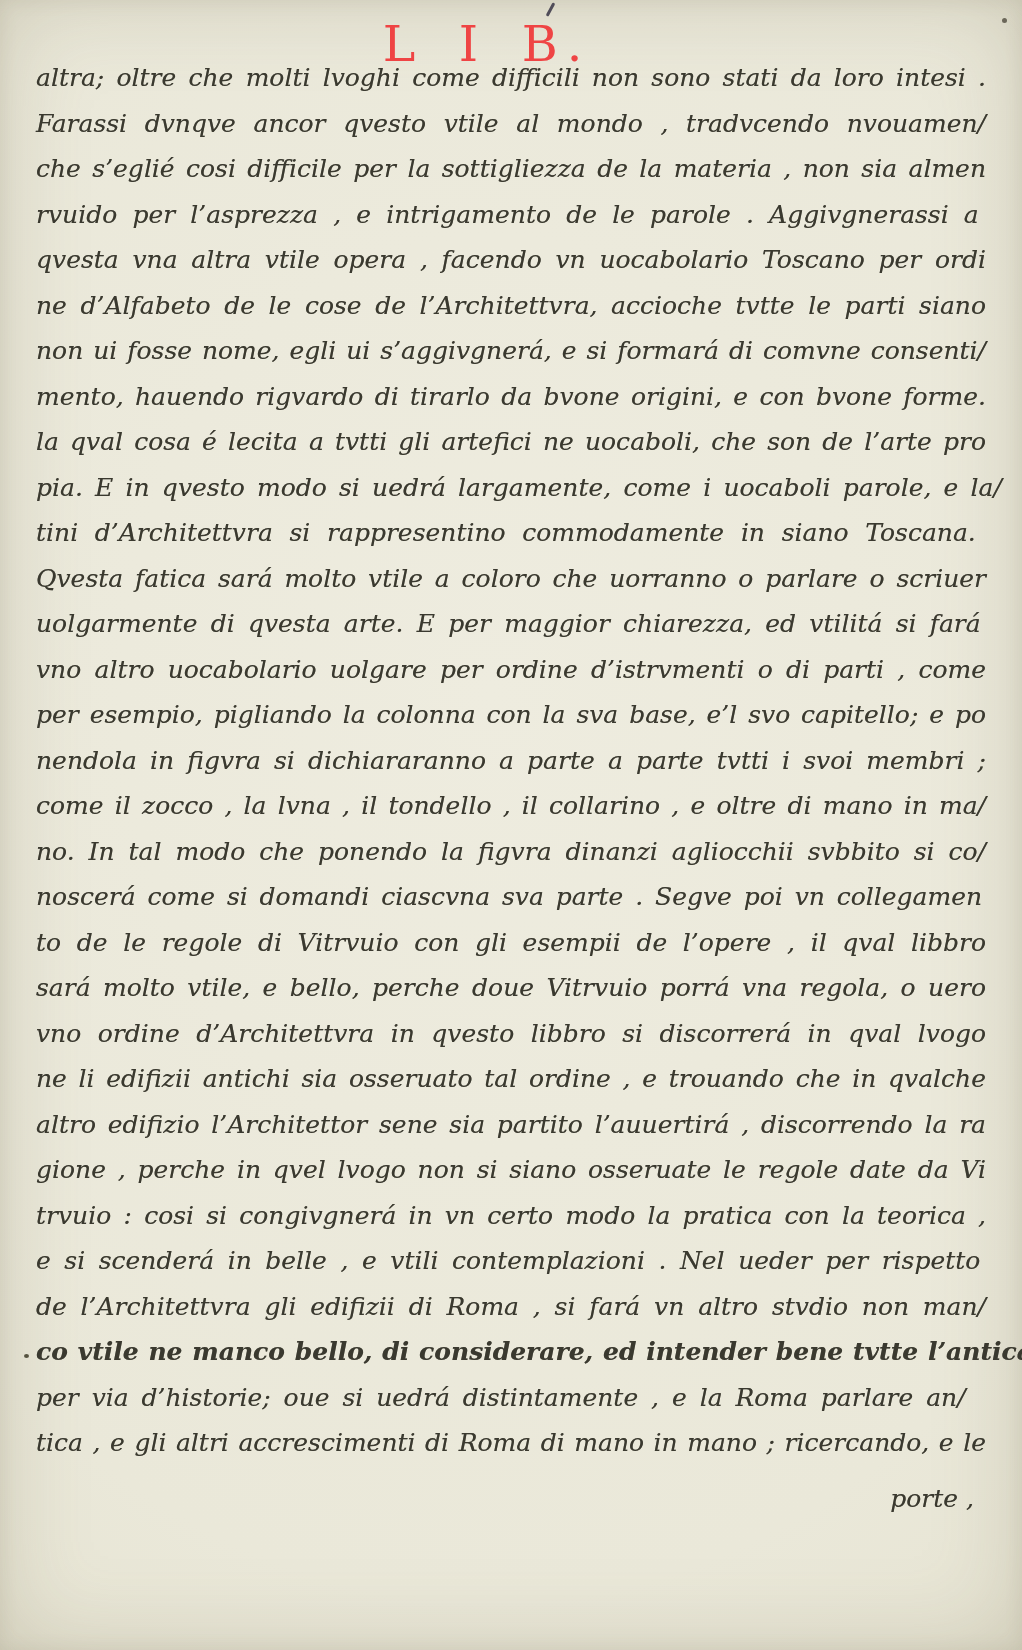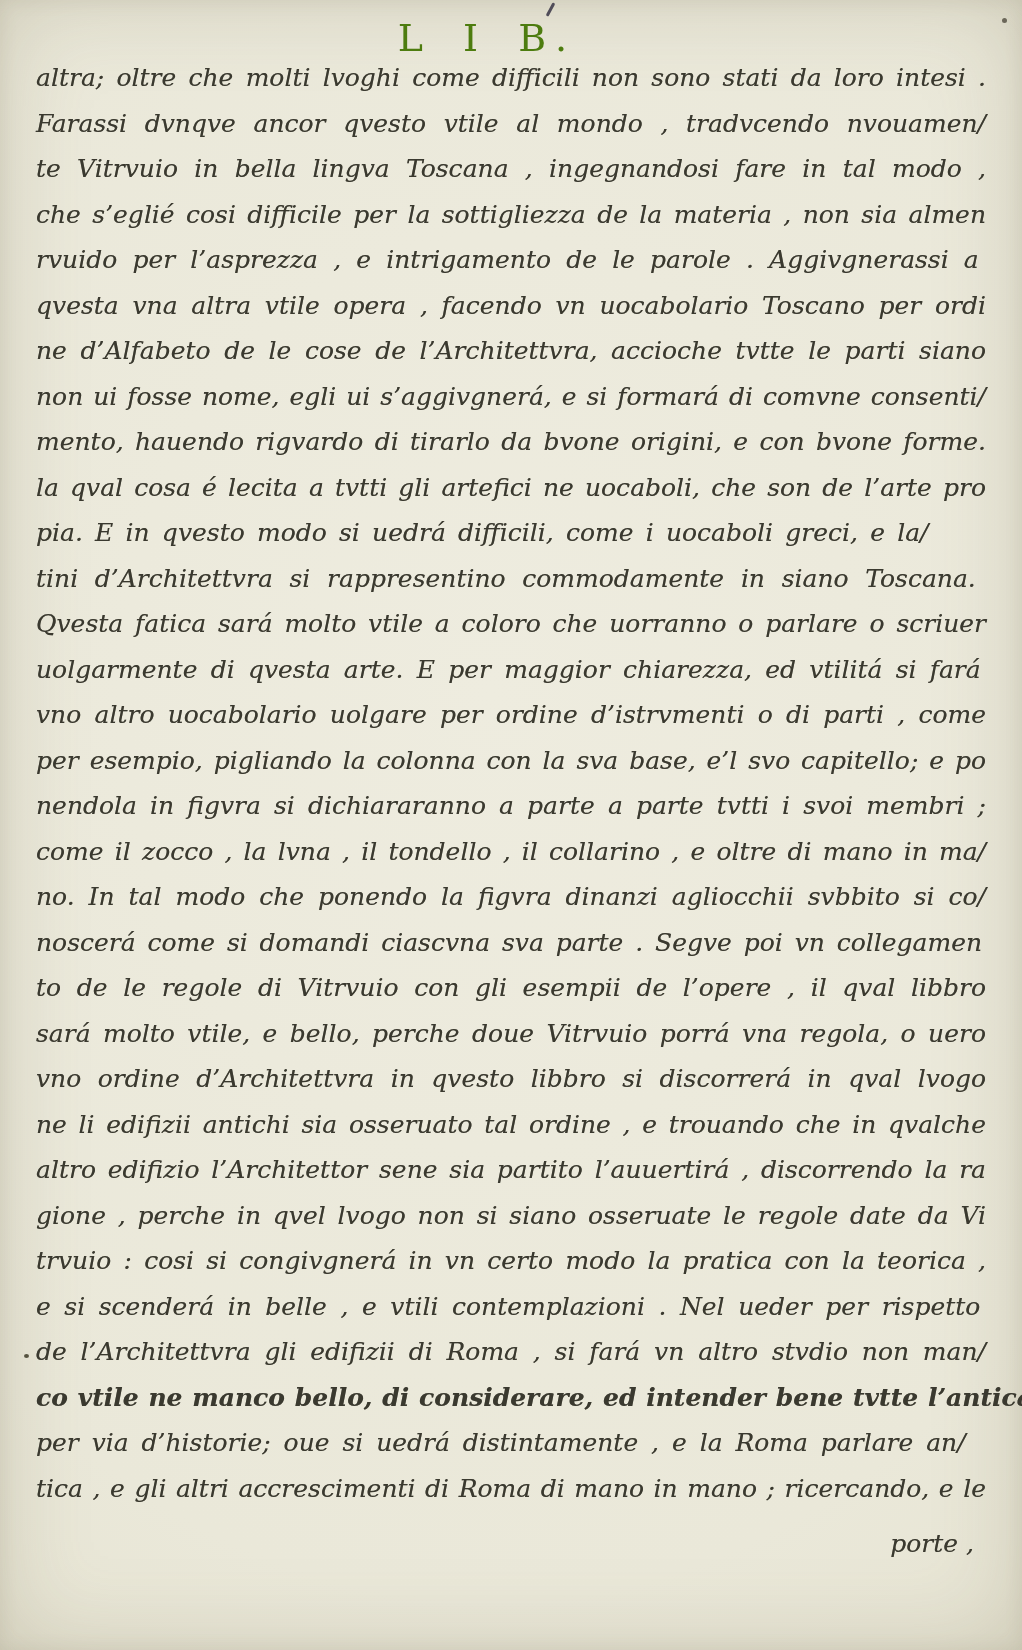--- a/index.html
+++ b/index.html
@@ -7,21 +7,21 @@
     width:1022px;height:1650px;position:relative;overflow:hidden;
     background:radial-gradient(ellipse 130% 100% at 48% 42%, #eeecdf 0%, #eae8d9 55%, #e3e0cd 88%, #dedac5 100%);
     font-family:"DejaVu Serif","Liberation Serif",serif;
   }
   .vignette{
     position:absolute;inset:0;pointer-events:none;
     box-shadow:inset 0 0 90px rgba(110,100,70,0.22), inset 0 0 18px rgba(110,100,70,0.12);
   }
   .running-title{
     position:absolute;top:16px;left:0;width:1022px;text-align:center;
-    font-size:38px;color:#4d7c0f;letter-spacing:9px;word-spacing:10px;
+    font-size:49px;color:#ef4444;letter-spacing:9px;word-spacing:10px;
   }
   .running-title .inner{display:inline-block;transform:translateX(-24px);}
   .text-block{
     position:absolute;top:55px;left:36px;width:950px;color:#3a392f;
   }
   .line{
     height:45.5px;line-height:45.5px;white-space:nowrap;
     font-style:italic;font-size:25px;
     text-shadow:0 0 0.5px rgba(56,54,44,0.55);
   }
@@ -41,29 +41,28 @@
 
 <div class="vignette"></div>
 
 <div class="running-title">
   <span class="inner">L I B.</span>
 </div>
 
 <div class="text-block">
   <div class="line"><span style="word-spacing: 4.27885px;">altra; oltre che molti lvoghi come difficili non sono stati da loro intesi .</span></div>
   <div class="line"><span style="word-spacing: 9.71007px;">Farassi dvnqve ancor qvesto vtile al mondo , tradvcendo nvouamen/</span></div>
-  <div class="line"><span style="word-spacing: 8.32812px;">te Vitrvuio in bella lingva Toscana , ingegnandosi fare in tal modo ,</span></div>
   <div class="line"><span style="word-spacing: 3.45913px;">che s’eglié cosi difficile per la sottigliezza de la materia , non sia almen</span></div>
   <div class="line"><span style="word-spacing: 7.23047px;">rvuido per l’asprezza , e intrigamento de le parole .  Aggivgnerassi a</span></div>
   <div class="line"><span style="word-spacing: 5.77841px;">qvesta vna altra vtile opera , facendo vn uocabolario Toscano per ordi</span></div>
   <div class="line"><span style="word-spacing: 5.65199px;">ne d’Alfabeto de le cose de l’Architettvra, accioche tvtte le parti siano</span></div>
   <div class="line"><span style="word-spacing: 2.00521px;">non ui fosse nome, egli ui s’aggivgnerá, e si formará di comvne consenti/</span></div>
   <div class="line"><span style="word-spacing: 3.38636px;">mento, hauendo rigvardo di tirarlo da bvone origini, e con bvone forme.</span></div>
   <div class="line"><span style="word-spacing: 3.18333px;">la qval cosa é lecita a tvtti gli artefici ne uocaboli, che son de l’arte pro</span></div>
-  <div class="line"><span style="word-spacing: 4.27885px;">pia. E in qvesto modo si uedrá difficili, come i uocaboli greci, e la/</span></div>
+  <div class="line"><span style="word-spacing: 4.27885px;">pia. E in qvesto modo si uedrá largamente, come i uocaboli parole, e la/</span></div>
   <div class="line"><span style="word-spacing: 8.76339px;">tini d’Architettvra si rappresentino commodamente in siano Toscana.</span></div>
   <div class="line"><span style="word-spacing: 3.88281px;">Qvesta fatica sará molto vtile a coloro che uorranno o parlare o scriuer</span></div>
   <div class="line"><span style="word-spacing: 5.29036px;">uolgarmente di qvesta arte.  E per maggior chiarezza, ed vtilitá si fará</span></div>
   <div class="line"><span style="word-spacing: 5.2642px;">vno altro uocabolario uolgare per ordine d’istrvmenti o di parti , come</span></div>
   <div class="line"><span style="word-spacing: 2.95793px;">per esempio, pigliando la colonna con la sva base, e’l svo capitello; e po</span></div>
   <div class="line"><span style="word-spacing: 5.16466px;">nendola in figvra si dichiararanno a parte a parte tvtti i svoi membri ;</span></div>
   <div class="line"><span style="word-spacing: 3.26215px;">come il zocco , la lvna , il tondello , il collarino , e oltre di mano in ma/</span></div>
   <div class="line"><span style="word-spacing: 6px;">no. In tal modo che ponendo la figvra dinanzi agliocchii svbbito si co/</span></div>
   <div class="line"><span style="word-spacing: 3.91406px;">noscerá come si domandi ciascvna sva parte .  Segve poi vn collegamen</span></div>
   <div class="line"><span style="word-spacing: 7.7154px;">to de le regole di Vitrvuio con gli esempii de l’opere , il qval libbro</span></div>

